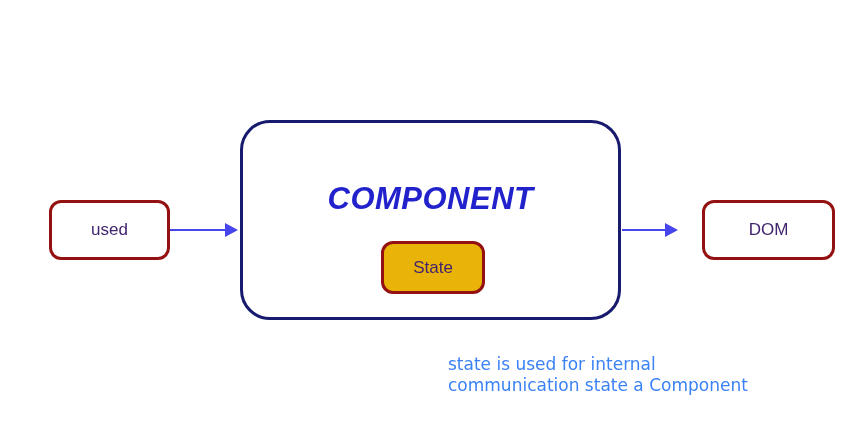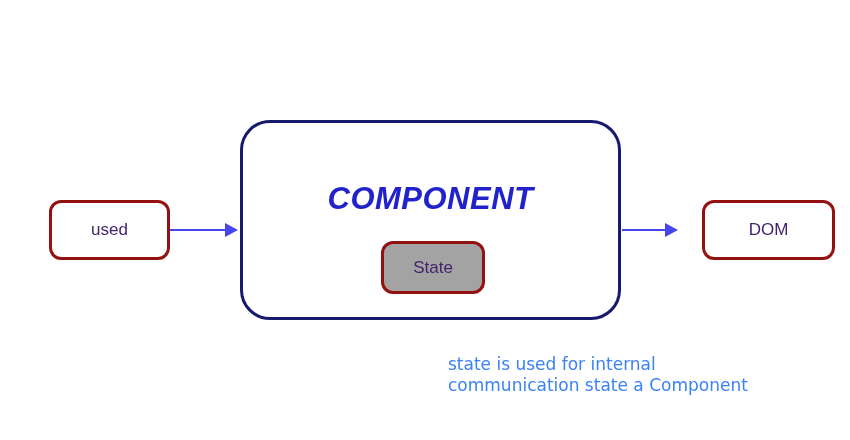--- a/index.html
+++ b/index.html
@@ -56,21 +56,21 @@
   }
   .node-state {
     left: 138px;
     top: 118px;
     width: 104px;
     height: 53px;
     position: absolute;
     box-sizing: border-box;
     border: 3px solid #941111;
     border-radius: 12px;
-    background: #a3a3a3;
+    background: #eab308;
     display: flex;
     align-items: center;
     justify-content: center;
     color: #42246e;
     font-size: 17px;
   }
   .arrow-svg {
     position: absolute;
     top: 218px;
     width: 72px;

